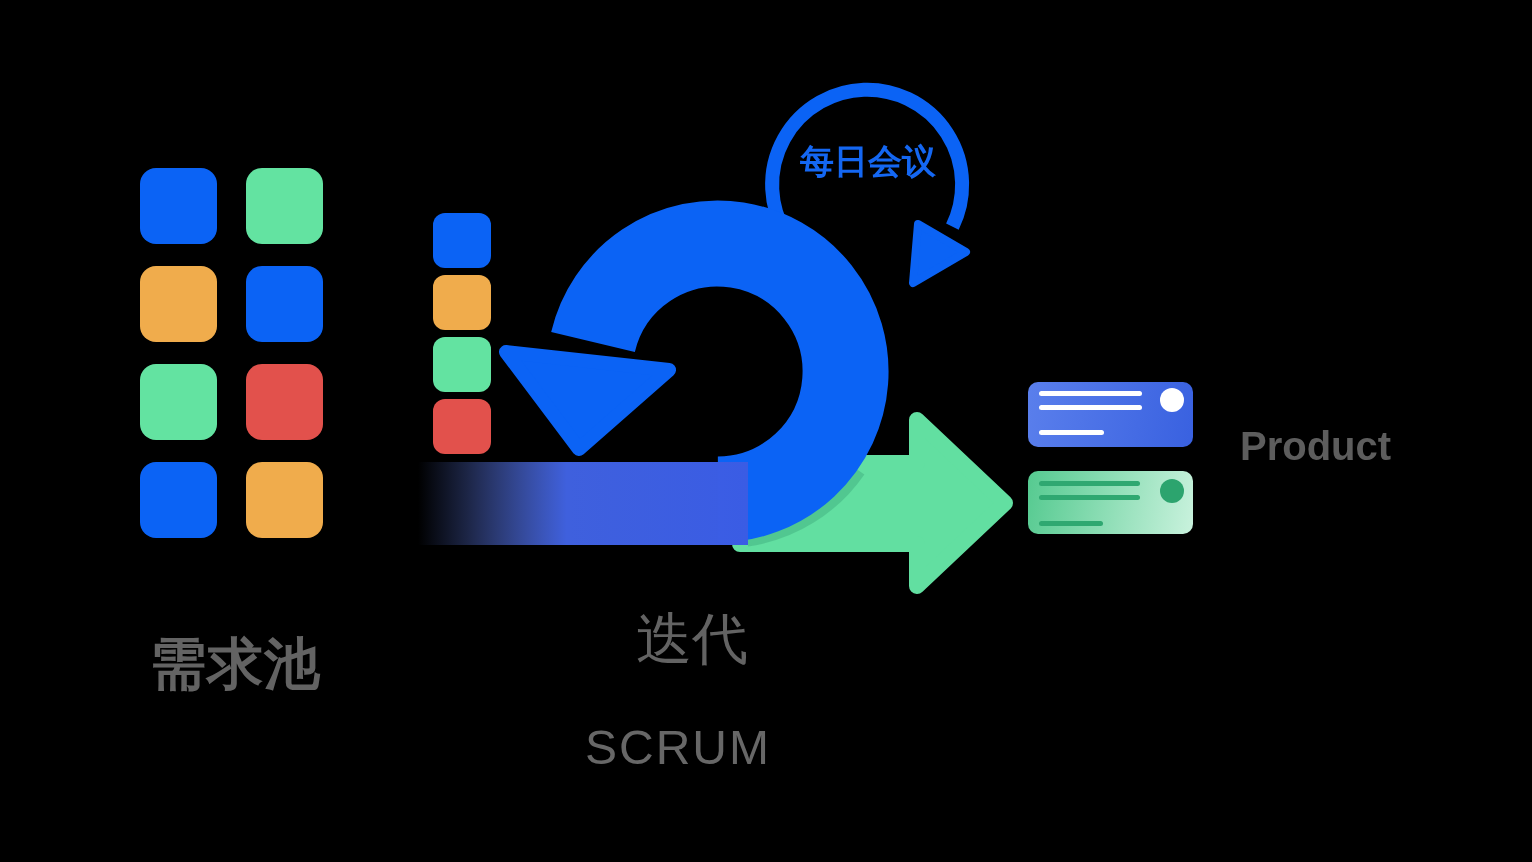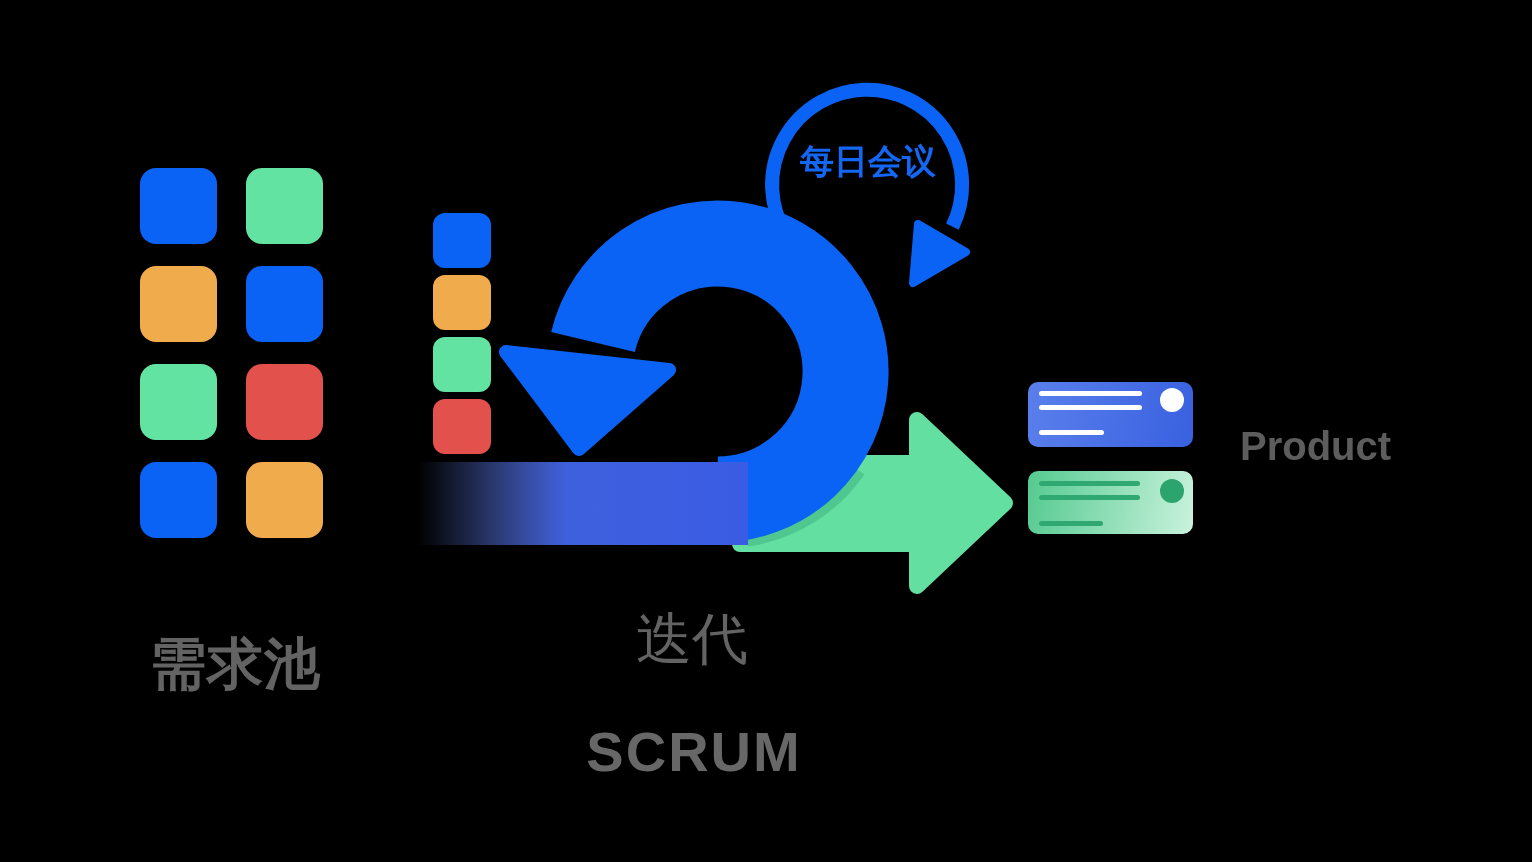--- a/index.html
+++ b/index.html
@@ -18,21 +18,21 @@
   
   .sprint-queue{
     position:absolute;left:433px;top:213px;
     display:flex;flex-direction:column;gap:7px;
   }
   .sprint-queue .sq{width:58px;height:55px;border-radius:12px;}
   
   .lbl{position:absolute;white-space:nowrap;line-height:1;}
   .backlog-label{left:150px;top:593px;font-size:56px;font-weight:700;color:var(--text_gray);letter-spacing:1px;margin-top:43px;}
   .iteration-label{left:692px;top:611px;transform:translateX(-50%);font-size:56px;font-weight:400;color:var(--text_gray);}
-  .scrum-title{left:694px;top:724px;transform:translateX(-50%);font-size:56px;font-weight:700;color:var(--title_gray);letter-spacing:2px;}
+  .scrum-title{left:678px;top:724px;transform:translateX(-50%);font-size:48px;font-weight:400;color:var(--title_gray);letter-spacing:2px;}
   .product-label{left:1240px;top:426px;font-size:40px;font-weight:700;color:var(--product_gray);}
   .meeting-label{left:868px;top:144px;transform:translateX(-50%);font-size:34px;font-weight:700;color:var(--meeting_text_blue);letter-spacing:0px;}
   
   .card{position:absolute;border-radius:10px;}
   .card-blue{left:1028px;top:382px;width:165px;height:65px;
     background:linear-gradient(100deg,var(--card_blue_start),var(--card_blue_end));}
   .card-green{left:1028px;top:471px;width:165px;height:63px;
     background:linear-gradient(100deg,var(--card_green_start),var(--card_green_end));}
   .card .cline{position:absolute;height:5px;border-radius:3px;}
   .card-blue .cline{background:#ffffff;}

